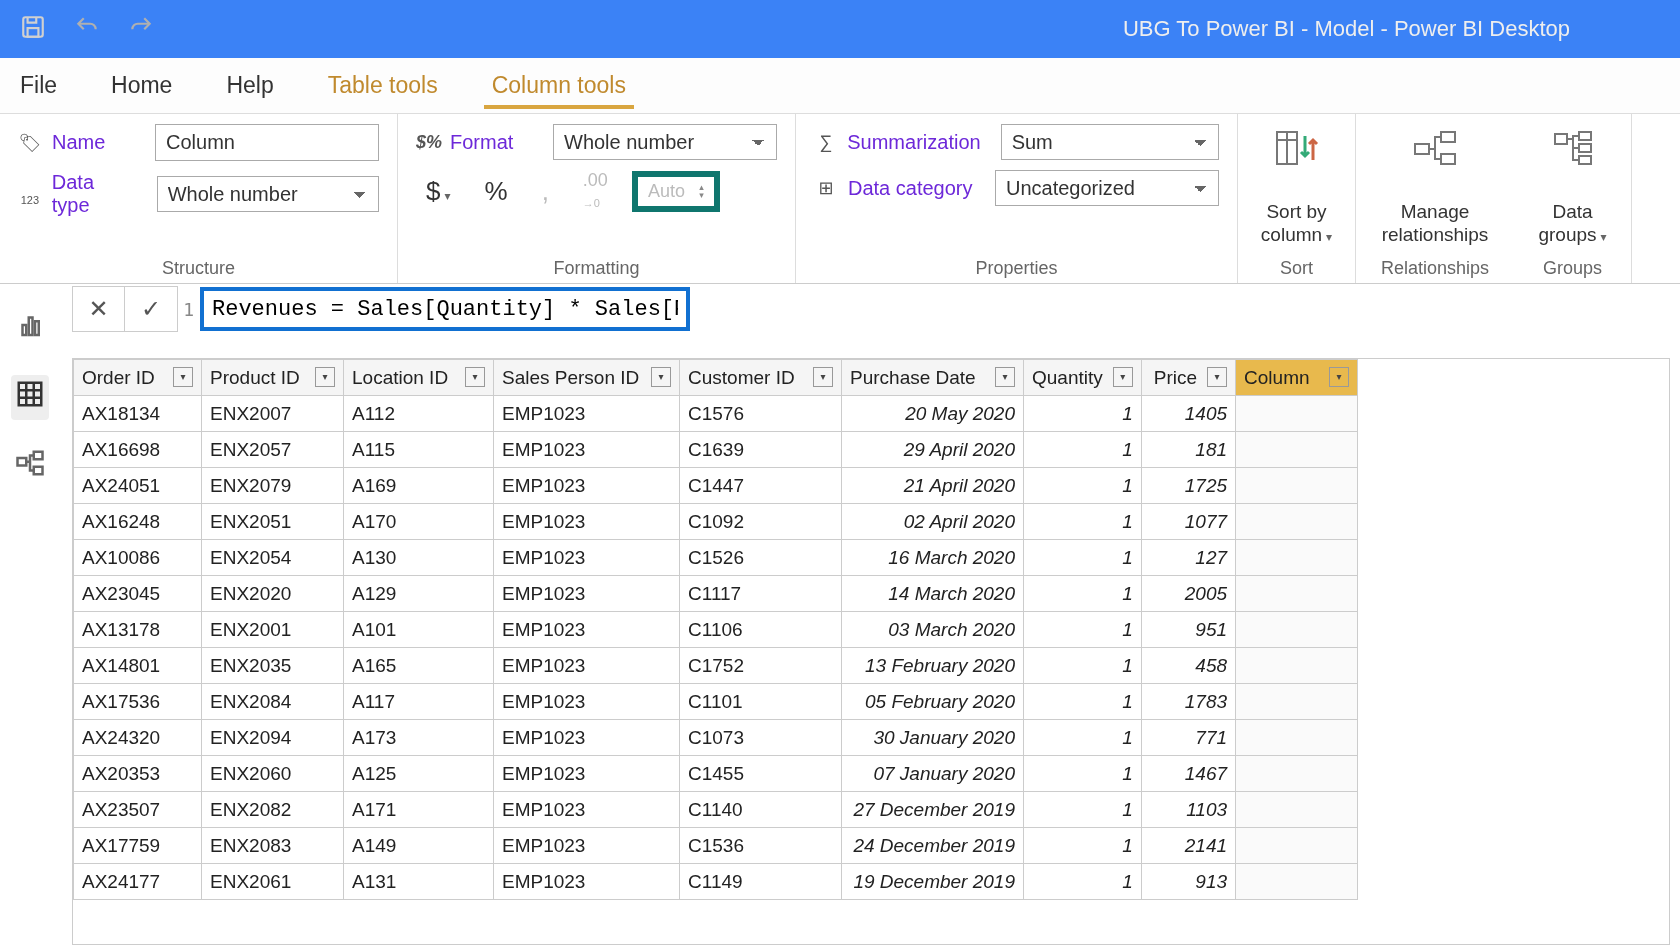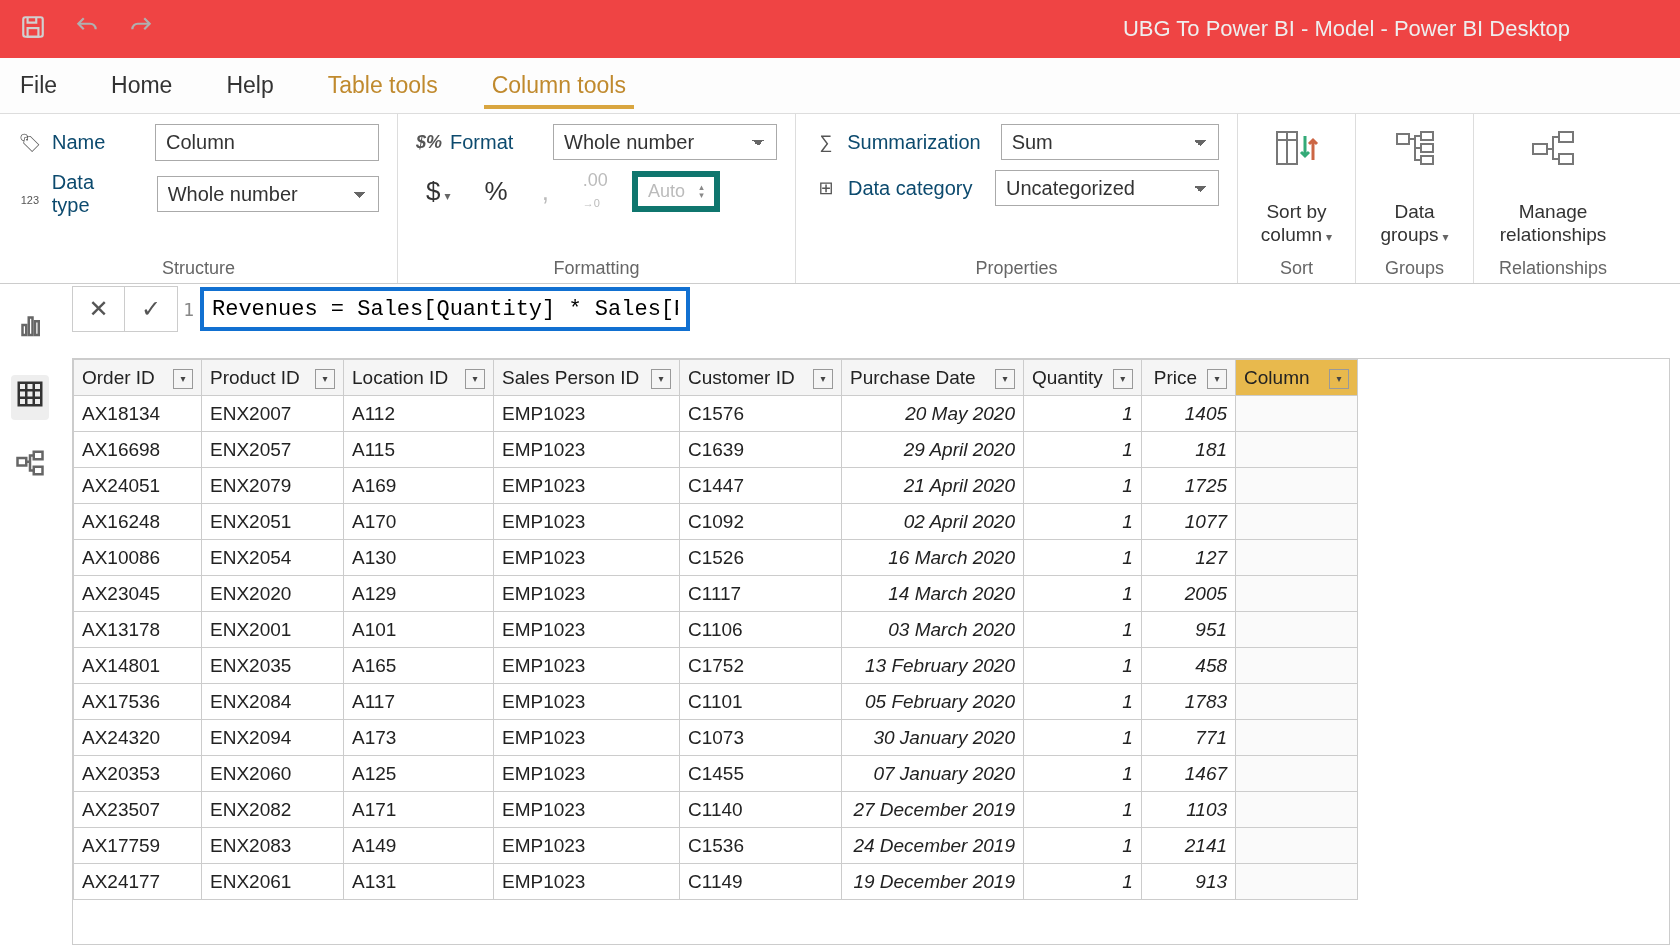--- a/index.html
+++ b/index.html
@@ -1,32 +1,32 @@
 <!DOCTYPE html>
 <html><head>
 <meta charset="utf-8">
 <style>
   * { box-sizing: border-box; margin: 0; padding: 0; }
   body { font-family: "Segoe UI", Arial, sans-serif; font-size: 16px; background: #fff; color: #222; width: 1680px; height: 945px; overflow: hidden; }
   
-  .titlebar { background: #ef4444; color: #fff; height: 58px; display: flex; align-items: center; padding: 0 20px; }
+  .titlebar { background: #3b82f6; color: #fff; height: 58px; display: flex; align-items: center; padding: 0 20px; }
   .titlebar-left { display: flex; gap: 28px; align-items: center; }
   .titlebar-icon { color: #d0d0d0; }
   .titlebar-title { flex: 1; text-align: right; padding-right: 90px; font-size: 22px; color: #eee; }
   
   .ribbon-tabs { display: flex; border-bottom: 1px solid #ddd; background: #fdfdfd; height: 56px; align-items: center; padding-left: 12px; gap: 38px; }
   .ribbon-tab { font-size: 23px; color: #333; cursor: pointer; padding: 10px 8px; }
   .ribbon-tab.gold { color: #c08a2e; }
   .ribbon-tab.active { color: #c08a2e; border-bottom: 4px solid #d9a640; padding-bottom: 6px; }
   
   .ribbon-body { display: flex; border-bottom: 1px solid #ccc; height: 170px; }
   .ribbon-group { border-right: 1px solid #ddd; padding: 10px 18px 4px 18px; display: flex; flex-direction: column; justify-content: space-between; }
   .ribbon-group-label { text-align: center; font-size: 18px; color: #666; margin-top: 2px; }
   .form-row { display: flex; align-items: center; gap: 10px; margin-bottom: 10px; }
-  .form-row label { font-size: 20px; color: #0c4a6e; }
+  .form-row label { font-size: 20px; color: #6d28d9; }
   .form-input, .form-select { border: 1px solid #aaa; font-size: 20px; padding: 6px 10px; background: #fff; color: #333; }
   .form-select { appearance: none; background-image: linear-gradient(45deg, transparent 50%, #666 50%), linear-gradient(135deg, #666 50%, transparent 50%); background-position: calc(100% - 18px) 55%, calc(100% - 12px) 55%; background-size: 6px 6px, 6px 6px; background-repeat: no-repeat; padding-right: 30px;}
   .icon-label { width: 24px; display: inline-block; text-align: center; color: #555; font-size: 18px;}
   
   .fmt-btn { font-size: 26px; color: #333; padding: 0 10px; }
   .fmt-btn.disabled { color: #bbb; }
   .auto-box { border: 6px solid #0f766e; color: #bbb; font-size: 18px; padding: 4px 10px; width: 88px; display:flex; align-items:center; justify-content:space-between;}
   .spinner { display:flex; flex-direction:column; font-size:9px; line-height:8px; color:#888;}
 
   .big-btn { display:flex; flex-direction:column; align-items:center; justify-content:center; gap:4px; padding:4px 14px; cursor:pointer; }
@@ -41,21 +41,21 @@
   .formula-input { border:4px solid #1170d1; height:44px; font-family: Consolas, "Courier New", monospace; font-size:22px; padding:4px 8px; min-width:490px; }
   
   .left-rail { position:absolute; left:0; top:288px; width:60px; display:flex; flex-direction:column; align-items:center; gap:28px; padding-top:22px;}
   .rail-icon { font-size:28px; color:#555; cursor:pointer; }
   .rail-icon.active { color:#222; background:#eee; border-radius:4px; padding:4px;}
   
   .table-wrap { position:absolute; left:72px; top:358px; right:10px; bottom:0; overflow:hidden; border:1px solid #ccc;}
   table { border-collapse:collapse; width:auto; }
   th, td { border:1px solid #ccc; padding:5px 8px; font-size:19px; white-space:nowrap; height:36px;}
   th { background:#f5f5f5; font-weight:normal; text-align:left; position:relative;}
-  th .hdr-wrap { display:flex; align-items:flex-end; justify-content:space-between; gap:10px;}
+  th .hdr-wrap { display:flex; align-items:flex-start; justify-content:space-between; gap:10px;}
   th .dd { width:20px; height:20px; border:1px solid #999; display:flex; align-items:center; justify-content:center; font-size:10px; color:#444; cursor:pointer;}
   th.active { background:#e8b94d; }
   td.num { text-align:right; font-style:italic;}
   td.date { text-align:right; font-style:italic;}
   td.colnew { background:#fafafa;}
   .col-orderid{width:128px;} .col-productid{width:142px;} .col-locationid{width:150px;} .col-salesperson{width:186px;} .col-customerid{width:162px;} .col-purchasedate{width:182px;} .col-quantity{width:114px;} .col-price{width:94px;padding-left:12px;} .col-column{width:122px;}
 </style>
 </head>
 <body>
 
@@ -170,51 +170,51 @@
             <path d="M30 8 v20 M26 24 l4 4 4-4" stroke="#3a7" stroke-width="3" fill="none"></path>
             <path d="M38 32 v-20 M34 16 l4-4 4 4" stroke="#c64" stroke-width="3" fill="none"></path>
           </svg>
       </span>
       <span class="big-btn-label"><span style="white-space:pre-line;">Sort by
 column</span><span class="caret-down">▾</span></span>
     </div>
     <div class="ribbon-group-label">Sort</div>
   </div>
 
+  <div class="ribbon-group" style="width:158px; border-right:none;">
+    <div class="big-btn">
+      <span class="big-btn-icon">
+        <svg width="48" height="40" viewBox="0 0 48 40">
+            <rect x="4" y="16" width="14" height="10" fill="none" stroke="#777" stroke-width="2"></rect>
+            <rect x="30" y="4" width="14" height="10" fill="none" stroke="#777" stroke-width="2"></rect>
+            <rect x="30" y="26" width="14" height="10" fill="none" stroke="#777" stroke-width="2"></rect>
+            <path d="M18 21 h6 v-12 h6 M24 21 v10 h6" stroke="#777" stroke-width="2" fill="none"></path>
+          </svg>
+      </span>
+      <span class="big-btn-label" style="white-space:pre-line;">Manage
+relationships</span>
+    </div>
+    <div class="ribbon-group-label">Relationships</div>
+  </div>
+
   <div class="ribbon-group" style="width:118px;">
     <div class="big-btn">
       <span class="big-btn-icon">
         <svg width="44" height="40" viewBox="0 0 44 40">
             <rect x="4" y="6" width="12" height="10" fill="none" stroke="#777" stroke-width="2"></rect>
             <rect x="28" y="4" width="12" height="8" fill="none" stroke="#777" stroke-width="2"></rect>
             <rect x="28" y="16" width="12" height="8" fill="none" stroke="#777" stroke-width="2"></rect>
             <rect x="28" y="28" width="12" height="8" fill="none" stroke="#777" stroke-width="2"></rect>
             <path d="M16 11 h6 v-3 h6 M22 11 v9 h6 M22 20 v12 h6" stroke="#777" stroke-width="2" fill="none"></path>
           </svg>
       </span>
       <span class="big-btn-label"><span style="white-space:pre-line;">Data
 groups</span><span class="caret-down">▾</span></span>
     </div>
     <div class="ribbon-group-label">Groups</div>
-  </div>
-
-  <div class="ribbon-group" style="width:158px; border-right:none;">
-    <div class="big-btn">
-      <span class="big-btn-icon">
-        <svg width="48" height="40" viewBox="0 0 48 40">
-            <rect x="4" y="16" width="14" height="10" fill="none" stroke="#777" stroke-width="2"></rect>
-            <rect x="30" y="4" width="14" height="10" fill="none" stroke="#777" stroke-width="2"></rect>
-            <rect x="30" y="26" width="14" height="10" fill="none" stroke="#777" stroke-width="2"></rect>
-            <path d="M18 21 h6 v-12 h6 M24 21 v10 h6" stroke="#777" stroke-width="2" fill="none"></path>
-          </svg>
-      </span>
-      <span class="big-btn-label" style="white-space:pre-line;">Manage
-relationships</span>
-    </div>
-    <div class="ribbon-group-label">Relationships</div>
   </div>
 
 </div>
 
 <div class="formula-row">
   <div class="formula-controls">
     <div class="fctrl">✕</div>
     <div class="fctrl" style="border-right:none;">✓</div>
   </div>
   <div class="formula-linenum">1</div>

